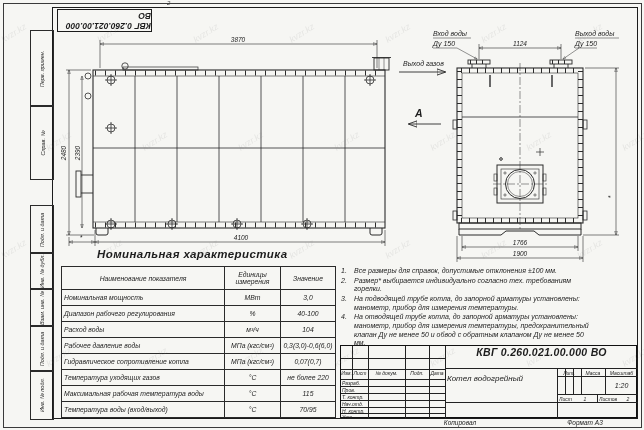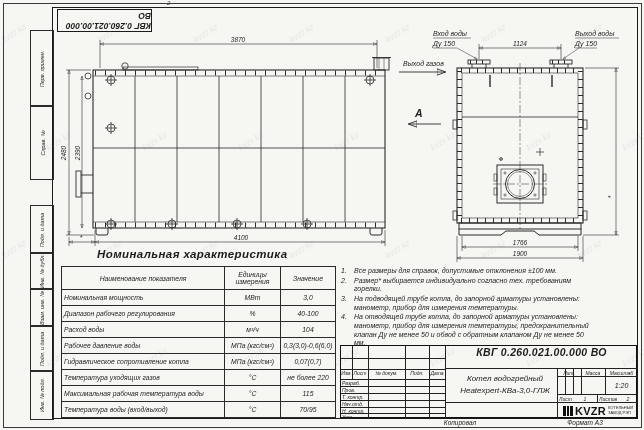--- a/index.html
+++ b/index.html
@@ -28,21 +28,21 @@
   .note-num{width:13px;flex:none;}
   .note-text{flex:1;}
   
   .tb{left:340px;top:345px;width:297px;height:73px;border:1.4px solid #111;box-sizing:border-box;}
   .hl{position:absolute;background:#222;height:1px;}
   .vl{position:absolute;background:#222;width:1px;}
   .tbl{position:absolute;font:italic 5px "Liberation Sans",sans-serif;color:#222;white-space:nowrap;overflow:hidden;}
   .tbc{text-align:center;}
   .docnum{position:absolute;left:104px;top:0;width:193px;height:22px;line-height:22px;text-align:center;
           font:italic 600 10.5px "Liberation Sans",sans-serif;letter-spacing:.3px;}
-  .pname{position:absolute;left:108px;top:22px;width:112px;height:34px;text-align:center;
+  .pname{position:absolute;left:88px;top:22px;width:112px;height:34px;text-align:center;
          font:italic 8px "Liberation Sans",sans-serif;padding-top:5px;box-sizing:border-box;line-height:1.45;}
   .scaleval{font:italic 7px "Liberation Sans",sans-serif;}
   .logo-wrap{position:absolute;left:217px;top:56px;width:80px;height:17px;display:flex;align-items:center;justify-content:center;gap:2px;}
   .logo-mark{width:10px;height:10px;background:#111;
      background-image:linear-gradient(90deg,#111 30%,#f6f6f3 30%,#f6f6f3 38%,#111 38%,#111 62%,#f6f6f3 62%,#f6f6f3 70%,#111 70%);}
   .logo-txt{font:700 11px "Liberation Sans",sans-serif;letter-spacing:.3px;color:#111;}
   .logo-cap{font:4px/1.15 "Liberation Sans",sans-serif;color:#222;}
   .foot-lbl{font:italic 6.5px "Liberation Sans",sans-serif;text-align:center;}
   
   #wm{left:0;top:0;width:644px;height:430px;pointer-events:none;z-index:9;}
@@ -383,38 +383,29 @@
     <div class="tbl" style="left:1px;top:34px;width:26px;">Разраб.</div>
     <div class="tbl" style="left:1px;top:41px;width:26px;">Пров.</div>
     <div class="tbl" style="left:1px;top:48px;width:26px;">Т. контр.</div>
     <div class="tbl" style="left:1px;top:55px;width:26px;">Нач.отд.</div>
     <div class="tbl" style="left:1px;top:61.5px;width:26px;">Н. контр.</div>
     <div class="tbl" style="left:1px;top:68px;width:26px;">Утв.</div>
 
     <div class="docnum">КВГ 0.260.021.00.000 ВО</div>
     <div class="pname">
       <div>Котел водогрейный</div>
-      <div>Heatexpert-КВа-3,0-ГЛЖ</div>
     </div>
     <div class="tbl tbc" style="left:216px;top:24px;width:24px;">Лит.</div>
     <div class="tbl tbc" style="left:240px;top:24px;width:24px;">Масса</div>
     <div class="tbl tbc" style="left:264px;top:24px;width:33px;">Масштаб</div>
     <div class="tbl tbc scaleval" style="left:264px;top:36px;width:33px;">1:20</div>
     <div class="tbl" style="left:218px;top:49.5px;width:18px;">Лист</div>
     <div class="tbl tbc" style="left:236px;top:49.5px;width:16px;">1</div>
     <div class="tbl" style="left:258px;top:49.5px;width:22px;">Листов</div>
     <div class="tbl tbc" style="left:280px;top:49.5px;width:14px;">2</div>
-    <div class="logo-wrap">
-      <div class="logo-mark"></div>
-      <span class="logo-txt">KVZR</span>
-      <span class="logo-cap">
-        <div>КОТЕЛЬНЫЙ</div>
-        <div>ЗАВОД РЭП</div>
-      </span>
-    </div>
   </div>
 
   <div class="abs foot-lbl" style="left:415px;top:419px;width:90px;">Копировал</div>
   <div class="abs foot-lbl" style="left:540px;top:419px;width:90px;">Формат А3</div>
 
   <div id="wm" class="abs">
       <span style="left: 0px; top: 28px;">kvzr.kz</span>
       <span style="left: 96px; top: 28px;">kvzr.kz</span>
       <span style="left: 192px; top: 28px;">kvzr.kz</span>
       <span style="left: 288px; top: 28px;">kvzr.kz</span>

